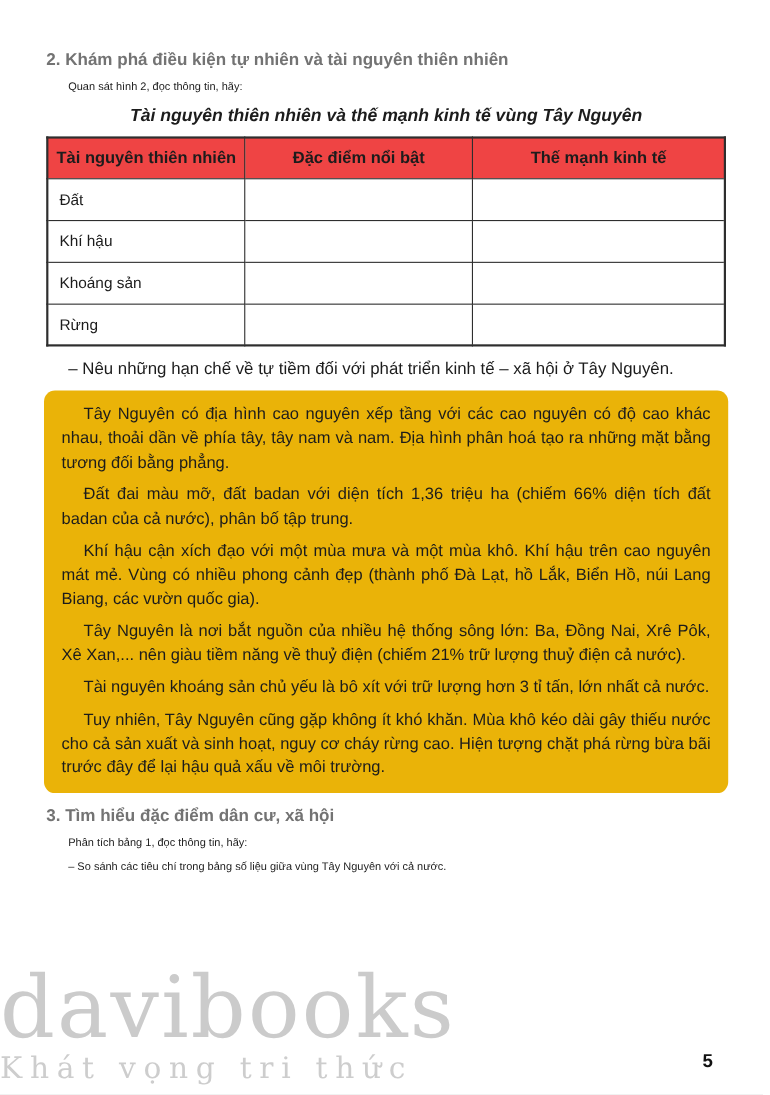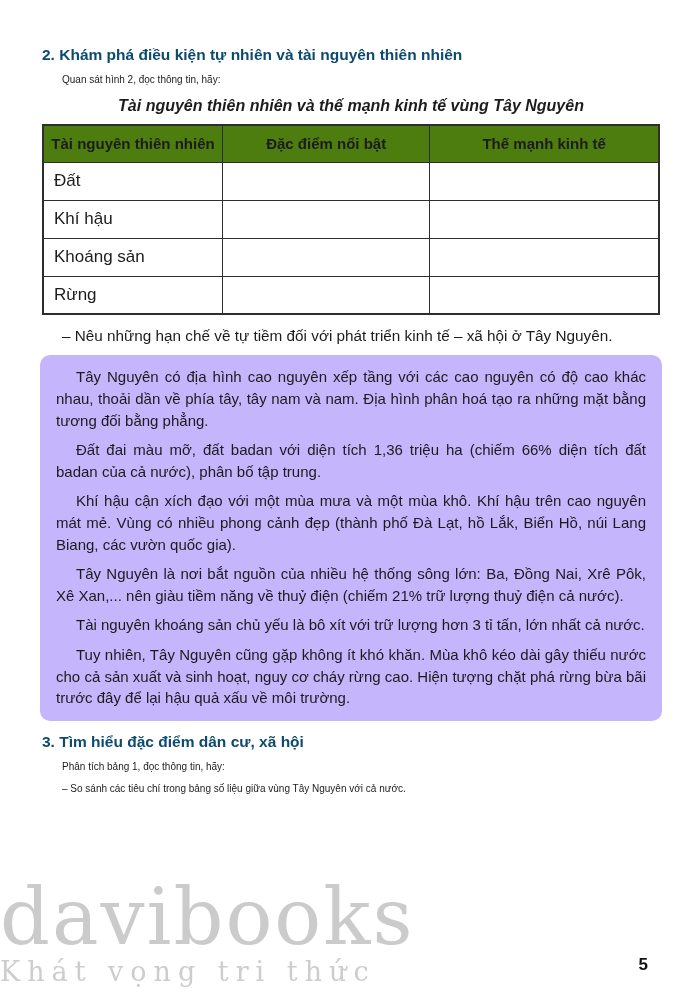--- a/index.html
+++ b/index.html
@@ -10,21 +10,21 @@
     margin: 0 auto;
     background: #ffffff;
     position: relative;
     overflow: hidden;
     font-family: "Liberation Sans", "DejaVu Sans", sans-serif;
     color: #1c1c1c;
   }
   .content { padding: 46px 40px 0 42px; }
 
   .section-heading {
-    color: #0c4a6e;
+    color: #737373;
     font-weight: bold;
     font-size: 15.5px;
     margin: 0 0 9px 0;
   }
   .line {
     font-size: 10px;
     margin: 0 0 8px 20px;
     line-height: 1.4;
   }
   .table-title {
@@ -37,46 +37,46 @@
 
   table.resources {
     border-collapse: collapse;
     width: 618px;
     border: 2px solid #2e2e2e;
   }
   table.resources th, table.resources td {
     border: 1px solid #2e2e2e;
   }
   table.resources th {
-    background: #4d7c0f;
+    background: #ef4444;
     font-weight: bold;
     font-size: 15px;
     height: 37px;
     text-align: center;
     padding: 2px 4px;
   }
   table.resources td {
     height: 38px;
-    font-size: 17px;
+    font-size: 14px;
     padding: 2px 8px 2px 10px;
     text-align: left;
     vertical-align: middle;
   }
   .col-resource { width: 180px; }
   .col-feature  { width: 208px; }
   .col-strength { width: 230px; }
 
   .bullet-wide {
     font-size: 15.3px;
     margin: 10px 0 9px 20px;
     line-height: 1.4;
   }
 
   .info-box {
-    background: #c4b5fd;
+    background: #eab308;
     border-radius: 10px;
     width: 622px;
     margin-left: -2px;
     padding: 11px 16px 4px 16px;
   }
   .info-box p {
     margin: 0 0 8px 0;
     text-indent: 20px;
     text-align: justify;
     font-size: 15px;

